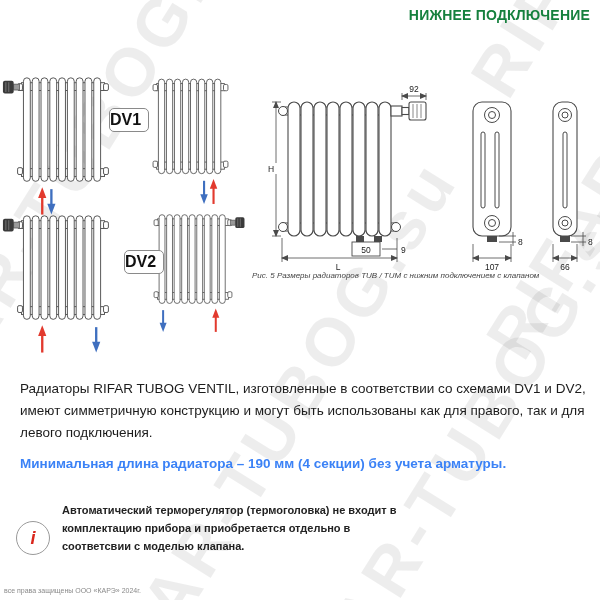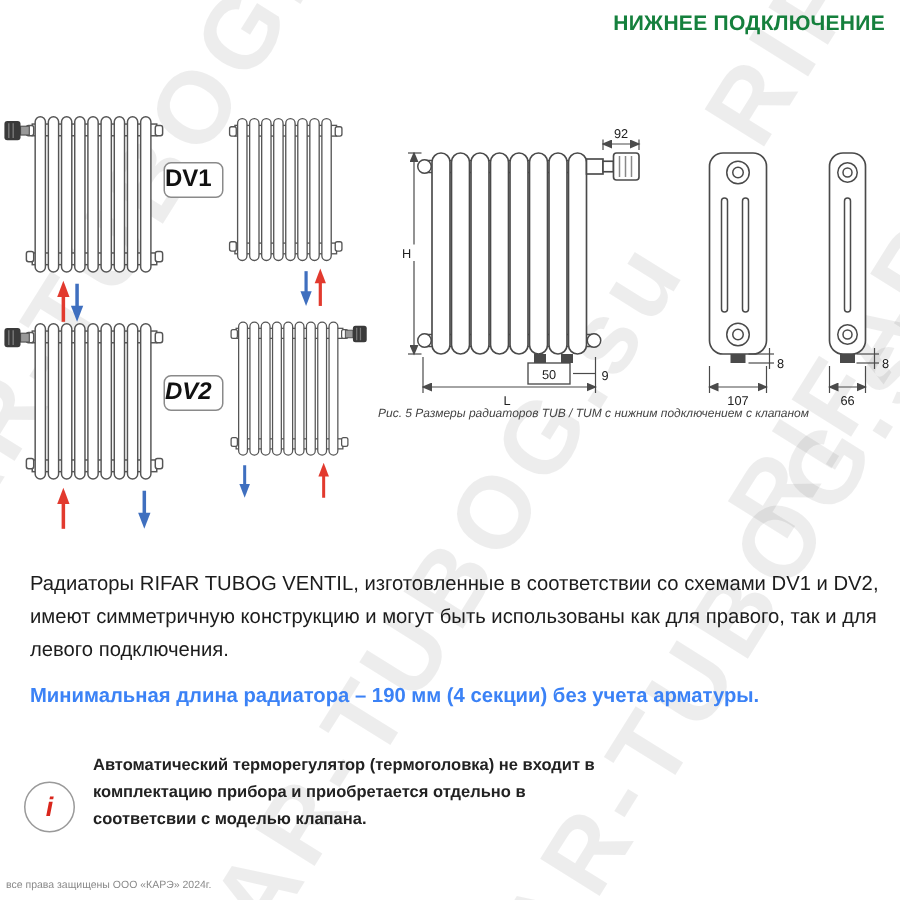--- a/index.html
+++ b/index.html
@@ -151,21 +151,21 @@
         <rect x="109" y="14.5" width="6" height="6" fill="#999" stroke="#555" stroke-width="0.8"></rect>
         <rect x="115" y="11" width="11" height="13" rx="2" fill="#3a3a3a"></rect>
         <line x1="118" y1="12.5" x2="118" y2="22.5" stroke="#777" stroke-width="1"></line>
         <line x1="121" y1="12.5" x2="121" y2="22.5" stroke="#777" stroke-width="1"></line>
         <line x1="28.8" y1="122" x2="28.8" y2="139" stroke="#3f6fbf" stroke-width="2.4"></line>
         <path d="M24.6,137 L33,137 L28.8,148 Z" fill="#3f6fbf"></path>
         <line x1="91.7" y1="148" x2="91.7" y2="129" stroke="#e23a2e" stroke-width="2.4"></line>
         <path d="M87.5,131 L95.9,131 L91.7,120 Z" fill="#e23a2e"></path>
       </svg>
     </div>
-  <div class="schemebox layer" style="left:109px;top:250px;font-style:italic;">
+  <div class="schemebox layer" style="left:124px;top:250px;">
       <span>DV2</span>
     </div>
 
   <svg class="layer" style="left:268px;top:84px;" width="330" height="190" viewBox="0 0 330 190">
     <defs>
       <marker id="mE" markerWidth="7" markerHeight="6" refX="6" refY="3" orient="auto" markerUnits="userSpaceOnUse">
           <path d="M0,0 L7,3 L0,6 Z" fill="#4a4a4a"></path>
         </marker>
       <marker id="mS" markerWidth="7" markerHeight="6" refX="1" refY="3" orient="auto" markerUnits="userSpaceOnUse">
           <path d="M7,0 L0,3 L7,6 Z" fill="#4a4a4a"></path>

